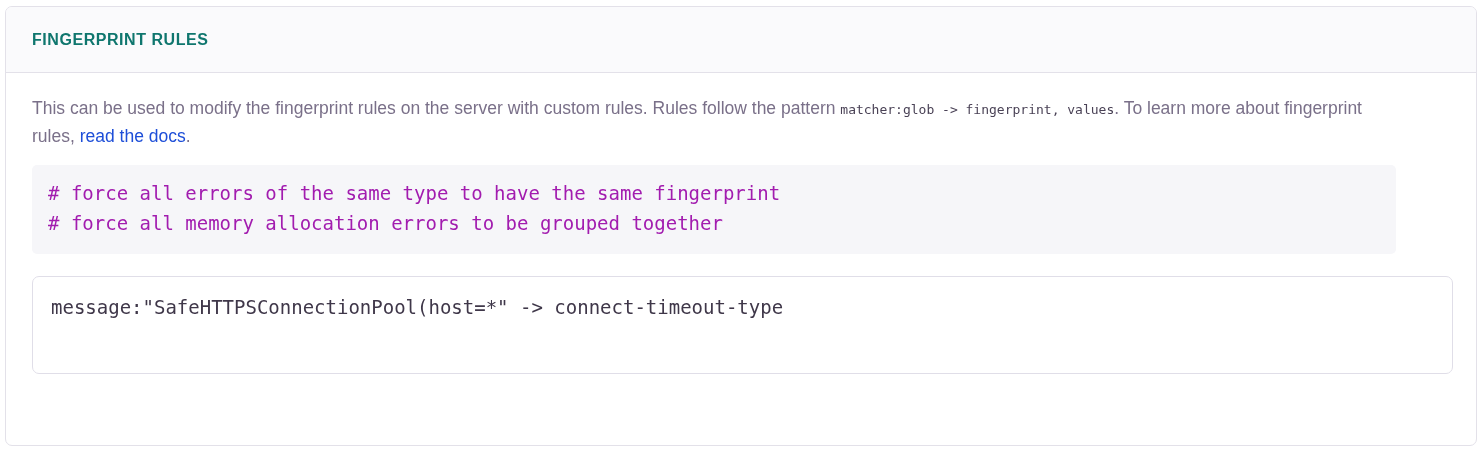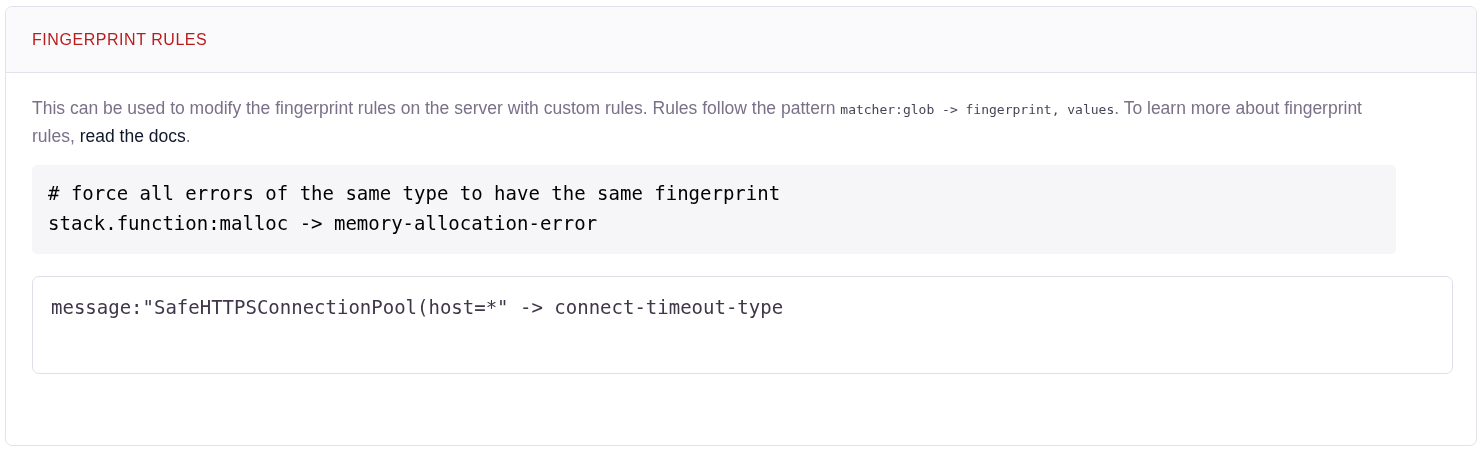--- a/index.html
+++ b/index.html
@@ -32,23 +32,23 @@
     box-sizing: border-box;
     background: #fafafc;
     border-bottom: 1px solid #e3e1e9;
     display: flex;
     align-items: center;
     padding: 0 26px;
   }
 
   .panel-header-title {
     font-size: 16px;
-    font-weight: normal;
+    font-weight: bold;
     letter-spacing: 0.55px;
-    color: #b91c1c;
+    color: #0f766e;
     text-transform: uppercase;
   }
 
   .panel-body {
     padding: 22px 26px 0 26px;
   }
 
   .description {
     font-size: 17.5px;
     line-height: 26px;
@@ -58,38 +58,38 @@
   }
 
   .inline-code {
     font-family: "DejaVu Sans Mono", "Liberation Mono", monospace;
     font-size: 13px;
     color: #4a4256;
     letter-spacing: 0px;
   }
 
   .doc-link {
-    color: #0f172a;
+    color: #1d4ed8;
     text-decoration: none;
   }
 
   .code-block {
     background: #f6f6f9;
     border-radius: 5px;
     padding: 14px 16px 16px 16px;
     margin: 0 0 22px 0;
     width: 1364px;
     box-sizing: border-box;
   }
 
   .code-line {
     font-family: "DejaVu Sans Mono", "Liberation Mono", monospace;
     font-size: 19px;
     line-height: 29.5px;
-    color: #000000;
+    color: #a21caf;
     white-space: pre;
   }
 
   .rules-textarea {
     display: block;
     width: 1421px;
     height: 98px;
     box-sizing: border-box;
     padding: 16px 18px;
     border: 1px solid #e0dee8;
@@ -112,19 +112,19 @@
   <div class="panel-header">
     <div class="panel-header-title">FINGERPRINT RULES</div>
   </div>
 
   <div class="panel-body">
 
     <p class="description"><span>This can be used to modify the fingerprint rules on the server with custom rules. Rules follow the pattern </span><span class="inline-code">matcher:glob -&gt; fingerprint, values</span><span>. To learn more about fingerprint rules, </span><a class="doc-link" href="#">read the docs</a><span>.</span></p>
 
     <div class="code-block">
       <div class="code-line"># force all errors of the same type to have the same fingerprint</div>
-      <div class="code-line">stack.function:malloc -&gt; memory-allocation-error</div>
+      <div class="code-line"># force all memory allocation errors to be grouped together</div>
     </div>
 
     <textarea class="rules-textarea" spellcheck="false" placeholder="" style="">message:"SafeHTTPSConnectionPool(host=*" -&gt; connect-timeout-type</textarea>
 
   </div>
 </div>
 
 </body></html>

